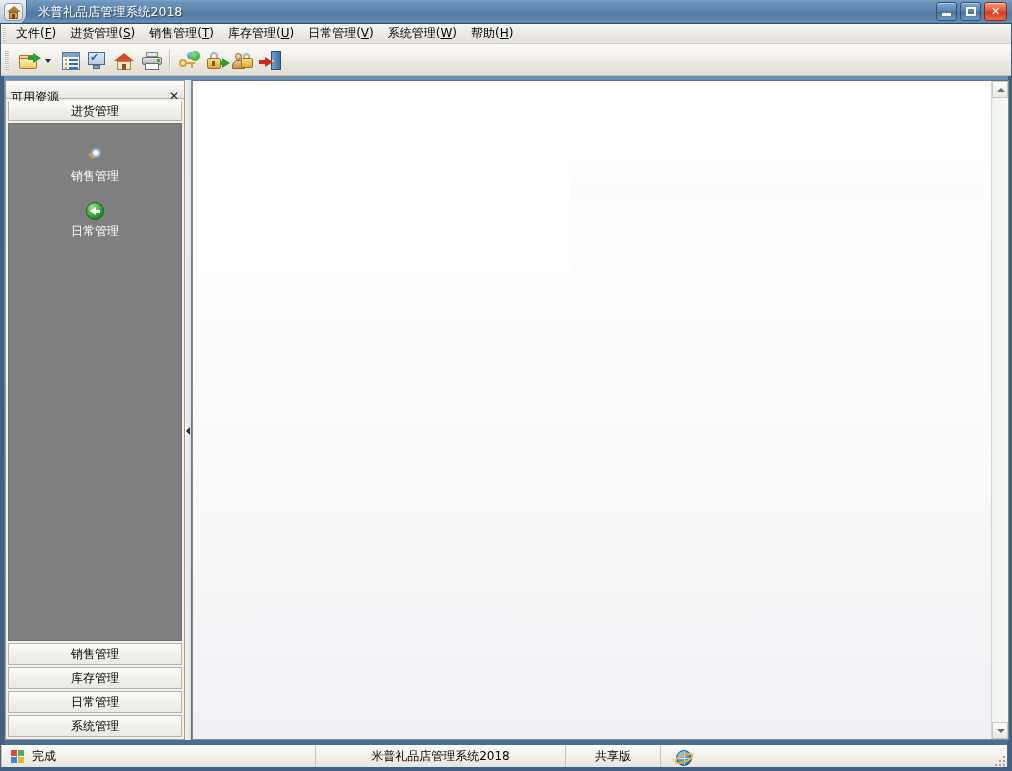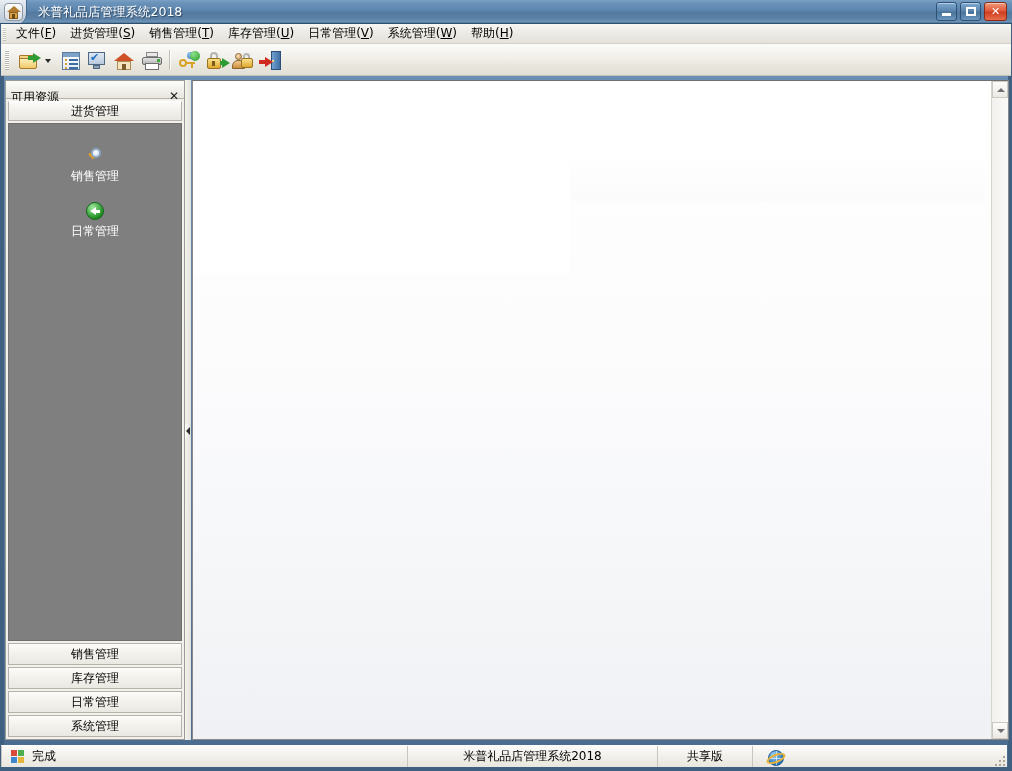--- a/index.html
+++ b/index.html
@@ -424,21 +424,21 @@
   }
   .sb-cell {
     display: flex;
     align-items: center;
     box-sizing: border-box;
     border-right: 1px solid #c8c5bd;
     padding: 0 8px;
     position: relative;
   }
   .sb-cell .lbl { color: #000; }
-  .sb-cell.first { width: 407px; border-left: 1px solid #c8c5bd; }
+  .sb-cell.first { width: 315px; border-left: 1px solid #c8c5bd; }
   .sb-cell.user  { width: 230px; justify-content: flex-start; padding-left: 10px;}
   .sb-cell.prod  { width: 250px; justify-content: center; }
   .sb-cell.edition { width: 95px; justify-content: center; }
   .sb-cell.globe { width: 44px; justify-content: center; border-right: none; }
 
   .mini-ico { width: 16px; height: 16px; margin-right: 6px; position: relative; flex: none;}
 
   
   .fold-back { position:absolute; left:1px; top:5px; width:18px; height:13px;
       background: linear-gradient(to bottom,#f7d98a,#e3b451); border:1px solid #a5782a;

